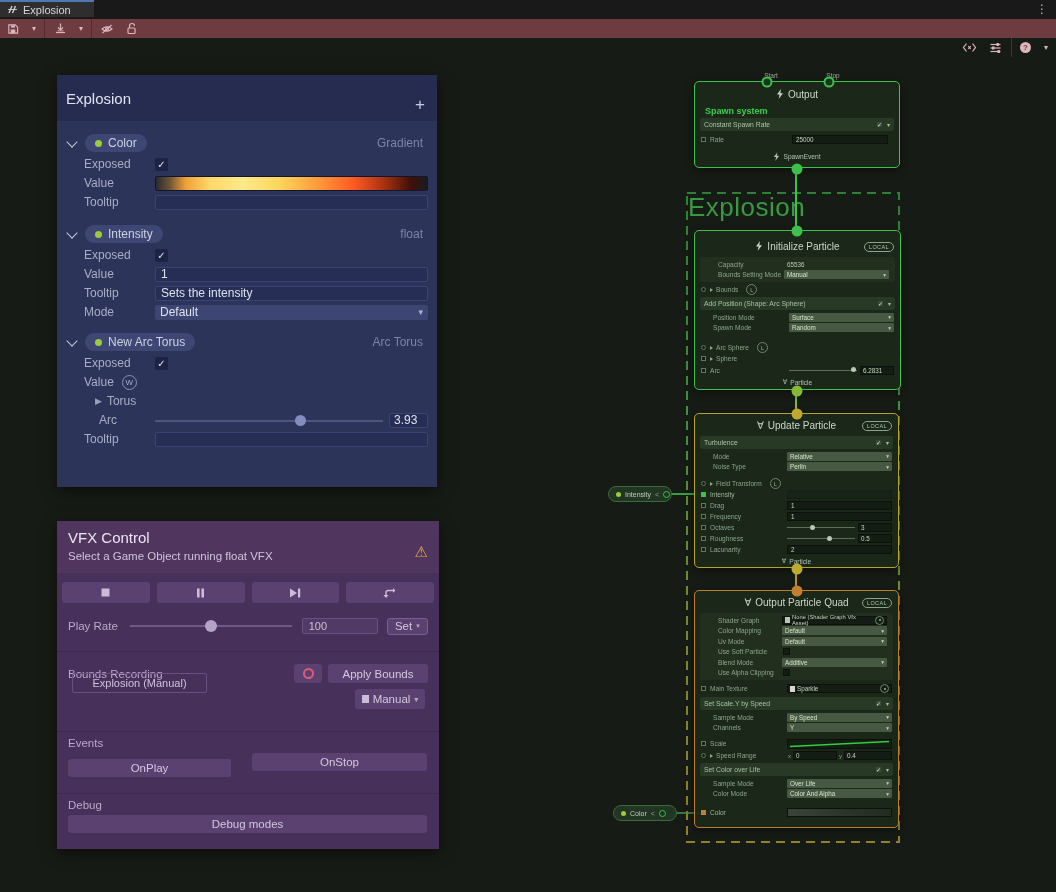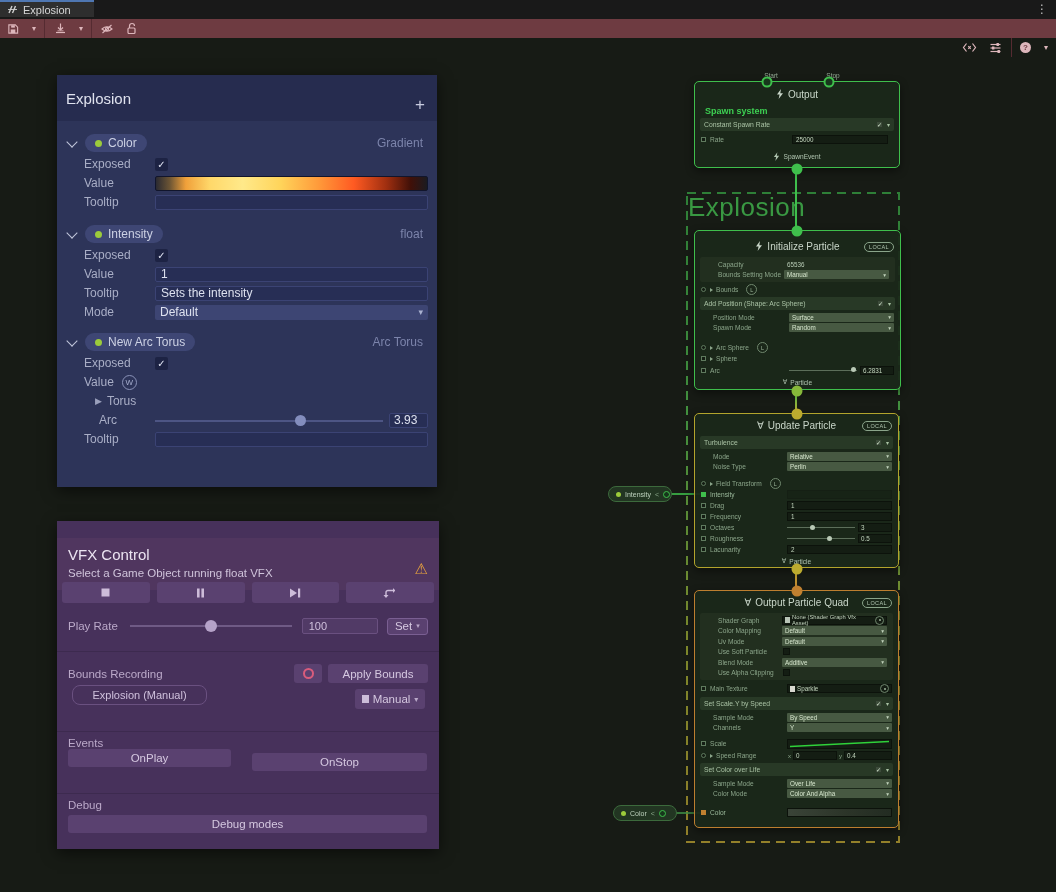--- a/index.html
+++ b/index.html
@@ -121,41 +121,41 @@
           display:flex;align-items:center;justify-content:center;margin-left:8px;box-sizing:border-box;}
   .bbfold{font-size:9px;color:#9aa0bc;margin-right:5px;}
   .bbslider{position:relative;width:228px;height:15px;flex:none;margin-right:6px;}
   .bbslider .tr{position:absolute;left:0;right:0;top:7px;height:2px;background:#4d5584;}
   .bbslider .kn{position:absolute;top:2px;width:11px;height:11px;border-radius:50%;background:#838dbd;}
   .bbnum{width:39px;height:15px;background:#272e55;border:1px solid #3b4374;border-radius:2px;color:#dde1ef;
          font-size:12px;display:flex;align-items:center;padding:0 4px;box-sizing:border-box;}
   
   #vfxctl{position:absolute;left:57px;top:521px;width:382px;height:328px;background:#47315b;z-index:5;
           box-shadow:0 4px 14px rgba(0,0,0,.55);}
-  #vc-header{height:52px;background:#50365f;padding:8px 12px 0 11px;box-sizing:border-box;position:relative;margin-top:17px;}
+  #vc-header{height:52px;background:#50365f;padding:8px 12px 0 11px;box-sizing:border-box;position:relative;}
   #vc-title{font-size:15px;color:#ece4f2;}
   #vc-sub{font-size:11.5px;color:#cfc3da;margin-top:4px;}
   #vc-warn{position:absolute;right:11px;top:22px;font-size:15px;color:#e8a33d;}
   .vcdiv{position:absolute;left:0;width:382px;height:1px;background:#3d2a4f;}
   .vcbtnrow{position:absolute;left:5px;top:61px;width:372px;display:flex;gap:7px;}
   .vcbtn{flex:1;height:21px;background:#5a4170;border-radius:3px;display:flex;align-items:center;justify-content:center;}
   .vclabel{font-size:11.5px;color:#bba9c9;}
   .vcbtn2{background:#5a4170;border-radius:3px;color:#d5c8e0;font-size:11.5px;
           display:flex;align-items:center;justify-content:center;box-sizing:border-box;}
   .prow{position:absolute;left:11px;top:96px;width:360px;height:18px;display:flex;align-items:center;}
   .prslider{position:relative;width:172px;height:14px;margin-left:8px;}
   .prslider .tr{position:absolute;left:0;right:0;top:6px;height:2px;background:#6f5a85;}
   .prslider .kn{position:absolute;top:1px;width:12px;height:12px;border-radius:50%;background:#b5a2c8;}
   .prnum{width:80px;height:16px;background:#513a66;border:1px solid #6a5080;border-radius:2px;color:#cfc0dc;
          font-size:11px;display:flex;align-items:center;padding:0 6px;margin-left:10px;box-sizing:border-box;}
   .setbtn{width:44px;height:17px;margin-left:9px;border:1px solid #7a5f92;gap:4px;}
   .recbtn{width:28px;height:19px;}
   .recring{width:11px;height:11px;border-radius:50%;border:2.5px solid #d95c7c;box-sizing:border-box;}
-  .targetfield{position:absolute;left:15px;top:164px;width:135px;height:20px;border:1px solid #6a5080;
-               border-radius:8px;color:#cfc0dc;font-size:11px;display:flex;align-items:center;justify-content:center;
+  .targetfield{position:absolute;left:15px;top:152px;width:135px;height:20px;border:1px solid #6a5080;
+               border-radius:2px;color:#cfc0dc;font-size:11px;display:flex;align-items:center;justify-content:center;
                box-sizing:border-box;}
   .manualdd{position:absolute;left:298px;top:168px;width:70px;height:20px;gap:4px;}
   .manualdd .pg{width:7px;height:8px;background:#cbbcd8;}
   .manualdd .caret{font-size:8px;color:#b9a8c8;}
 </style>
 </head>
 <body>
 
 <div id="tabbar">
   <div class="tab">
@@ -745,18 +745,18 @@
     <span class="vcbtn2" style="width:100px;height:19px;margin-left:6px">Apply Bounds</span>
   </div>
   <div class="targetfield">Explosion (Manual)</div>
   <div class="vcbtn2 manualdd">
     <span class="pg"></span>
     <span>Manual</span>
     <span class="caret">▾</span>
   </div>
   <div class="vcdiv" style="top:210px"></div>
   <div class="vclabel" style="position:absolute;left:11px;top:216px">Events</div>
-  <div class="vcbtn2" style="position:absolute;left:11px;top:228px;width:163px;height:18px">OnPlay</div>
+  <div class="vcbtn2" style="position:absolute;left:11px;top:238px;width:163px;height:18px">OnPlay</div>
   <div class="vcbtn2" style="position:absolute;left:195px;top:232px;width:175px;height:18px">OnStop</div>
   <div class="vcdiv" style="top:272px"></div>
   <div class="vclabel" style="position:absolute;left:11px;top:278px">Debug</div>
   <div class="vcbtn2" style="position:absolute;left:11px;top:294px;width:359px;height:18px">Debug modes</div>
 </div>
 
 </body></html>

